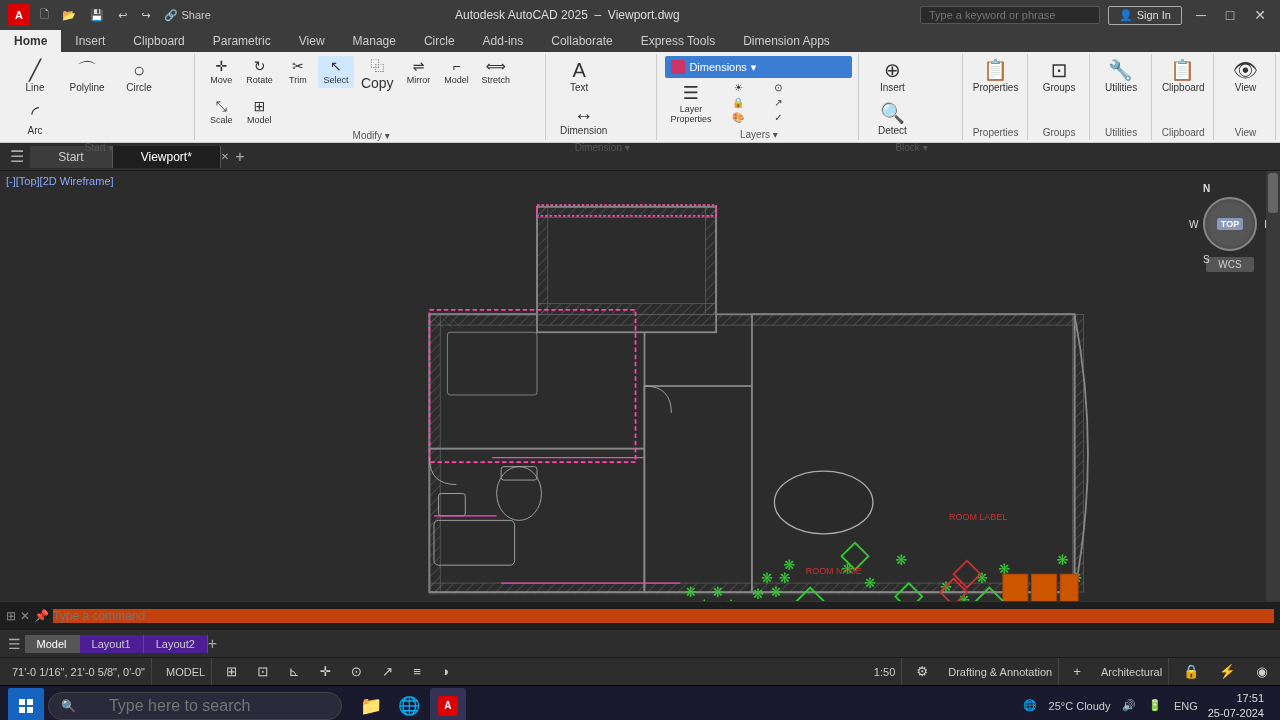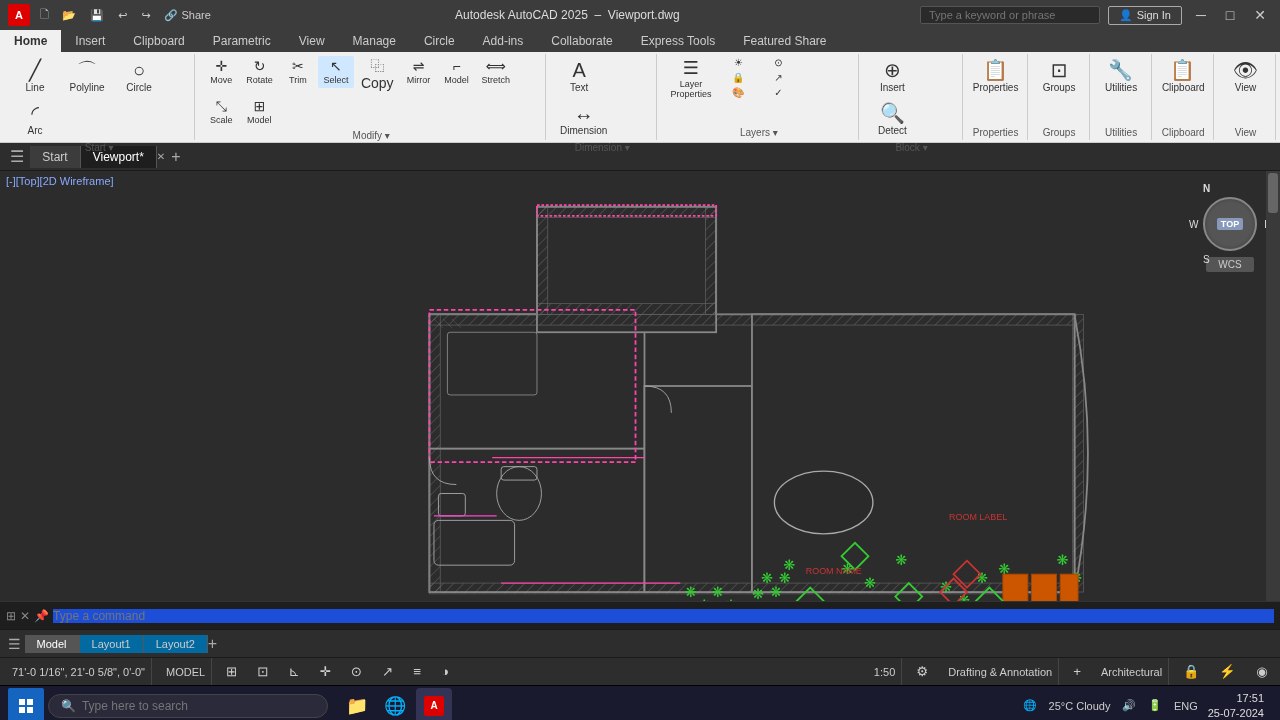--- a/index.html
+++ b/index.html
@@ -36,21 +36,21 @@
     .ribbon-btns { display: flex; align-items: flex-start; gap: 2px; flex-wrap: wrap; flex: 1; }
     .ribbon-btn { display: flex; flex-direction: column; align-items: center; justify-content: center; padding: 3px 5px; cursor: pointer; border: none; background: none; color: #333; font-size: 10px; min-width: 36px; border-radius: 2px; gap: 2px; }
     .ribbon-btn.large { min-width: 50px; padding: 4px 6px; }
     .ribbon-icon { font-size: 20px; line-height: 1; }
     .ribbon-icon-sm { font-size: 14px; line-height: 1; }
     .ribbon-dropdown { background: #3c7dd4; color: #fff; border: none; padding: 2px 6px; font-size: 11px; cursor: pointer; display: flex; align-items: center; gap: 4px; border-radius: 2px; height: 22px; }
 
     
     #doc-tabs { background: #2d2d2d; display: flex; align-items: center; padding: 0 4px; height: 28px; border-bottom: 1px solid #1a1a1a; }
     .doc-tab-menu { background: none; border: none; color: #aaa; font-size: 16px; cursor: pointer; padding: 0 6px; }
-    .doc-tab { background: #3c3c3c; color: #ccc; border: none; padding: 4px 12px; font-size: 12px; cursor: pointer; display: flex; align-items: center; gap: 6px; border-right: 1px solid #555; }
+    .doc-tab { background: #3c3c3c; color: #ccc; border: none; padding: 4px 28px; font-size: 12px; cursor: pointer; display: flex; align-items: center; gap: 6px; border-right: 1px solid #555; }
     .doc-tab.active { background: #1e1e1e; color: #fff; }
     .doc-tab-close { font-size: 10px; color: #aaa; background: none; border: none; cursor: pointer; }
     .doc-tab-add { background: none; border: none; color: #aaa; font-size: 16px; cursor: pointer; padding: 0 6px; }
 
     
     #main { display: flex; height: calc(720px - 30px - 90px - 6px - 28px - 30px - 28px); position: relative; }
 
     
     #viewport { flex: 1; background: #2c2c2c; position: relative; overflow: hidden; }
     #viewport-info { position: absolute; top: 4px; left: 6px; color: #88aaff; font-size: 11px; }
@@ -64,40 +64,40 @@
     .wcs-label { margin-top: 6px; background: #555; color: #ccc; font-size: 10px; padding: 2px 12px; border-radius: 2px; }
 
     
     #status-bar { height: 28px; background: #2d2d2d; display: flex; align-items: center; padding: 0 6px; border-top: 1px solid #1a1a1a; gap: 8px; font-size: 11px; color: #ccc; }
     .status-item { padding: 0 6px; border-right: 1px solid #444; height: 100%; display: flex; align-items: center; cursor: pointer; }
     .status-spacer { flex: 1; }
 
     
     #layout-tabs { height: 28px; background: #2d2d2d; display: flex; align-items: center; padding: 0 4px; border-top: 1px solid #1a1a1a; }
     .layout-tab-menu { background: none; border: none; color: #aaa; font-size: 14px; cursor: pointer; padding: 0 4px; }
-    .layout-tab { background: #0369a1; color: #ccc; border: none; padding: 3px 12px; font-size: 11px; cursor: pointer; border-right: 1px solid #555; }
+    .layout-tab { background: #4c1d95; color: #ccc; border: none; padding: 3px 12px; font-size: 11px; cursor: pointer; border-right: 1px solid #555; }
     .layout-tab.active { background: #555; color: #fff; }
     .layout-tab-add { background: none; border: none; color: #aaa; font-size: 16px; cursor: pointer; }
 
     
     #taskbar { height: 40px; background: #1a1a2e; display: flex; align-items: center; padding: 0 8px; gap: 4px; border-top: 1px solid #000; }
     .taskbar-start { width: 36px; height: 36px; background: #1565c0; border-radius: 2px; display: flex; align-items: center; justify-content: center; cursor: pointer; }
     .taskbar-search { display: flex; align-items: center; background: #2a2a3a; border: 1px solid #444; border-radius: 16px; padding: 4px 12px; gap: 6px; flex: 0 0 280px; }
     .taskbar-search input { background: none; border: none; color: #ccc; font-size: 12px; outline: none; width: 220px; }
     .taskbar-icons { display: flex; gap: 2px; margin-left: 8px; }
     .taskbar-icon { width: 36px; height: 36px; display: flex; align-items: center; justify-content: center; cursor: pointer; border-radius: 4px; font-size: 18px; }
     .taskbar-spacer { flex: 1; }
     .taskbar-tray { display: flex; align-items: center; gap: 6px; padding: 0 8px; }
     .tray-item { font-size: 11px; color: #ccc; cursor: pointer; padding: 2px 4px; }
     .tray-time { font-size: 11px; color: #ddd; text-align: right; line-height: 1.3; }
     .tray-icons { display: flex; gap: 4px; align-items: center; }
 
     
     #cmd-line { height: 28px; background: #1e1e1e; border-top: 1px solid #333; display: flex; align-items: center; padding: 0 6px; gap: 4px; }
-    #cmd-input { background: #1d4ed8; border: none; color: #ccc; font-size: 12px; outline: none; flex: 1; }
+    #cmd-input { background: #c2410c; border: none; color: #ccc; font-size: 12px; outline: none; flex: 1; }
 
     
     #fp-svg { width: 100%; height: 100%; }
 
     .scrollbar-v { position: absolute; right: 0; top: 0; width: 14px; height: 100%; background: #3a3a3a; display: flex; flex-direction: column; align-items: center; }
     .scrollbar-thumb { width: 10px; background: #666; border-radius: 3px; margin: 2px auto; cursor: pointer; height: 40px; }
   </style>
 </head>
 <body>
 
@@ -130,21 +130,21 @@
     <button class="ribbon-tab active">Home</button>
     <button class="ribbon-tab">Insert</button>
     <button class="ribbon-tab">Clipboard</button>
     <button class="ribbon-tab">Parametric</button>
     <button class="ribbon-tab">View</button>
     <button class="ribbon-tab">Manage</button>
     <button class="ribbon-tab">Circle</button>
     <button class="ribbon-tab">Add-ins</button>
     <button class="ribbon-tab">Collaborate</button>
     <button class="ribbon-tab">Express Tools</button>
-    <button class="ribbon-tab">Featured Share</button>
+    <button class="ribbon-tab">Dimension Apps</button>
   </div>
   <div id="ribbon-content">
 
     <div class="ribbon-group">
       <div class="ribbon-btns">
         <button class="ribbon-btn large">
           <span class="ribbon-icon">╱</span>
           <span>Line</span>
         </button>
         <button class="ribbon-btn large">
@@ -218,20 +218,25 @@
         <button class="ribbon-btn large">
           <span class="ribbon-icon">↔</span>
           <span>Dimension</span>
         </button>
       </div>
       <div class="ribbon-group-label">Dimension ▾</div>
     </div>
 
     <div class="ribbon-group" style="min-width:200px;">
       <div style="display:flex; flex-direction:column; gap:3px; flex:1; width:100%;">
+        <button class="ribbon-dropdown" style="width:100%;">
+          <span style="width:14px;height:14px;background:#cc3366;border-radius:2px;display:inline-block;"></span>
+          <span>Dimensions</span>
+          <span>▾</span>
+        </button>
         <div style="display:flex; gap:4px; flex-wrap:wrap;">
           <button class="ribbon-btn">
             <span class="ribbon-icon" style="font-size:18px;">☰</span>
             <span style="font-size:9px;">Layer<br>Properties</span>
           </button>
           <div style="display:flex; flex-direction:column; gap:2px;">
             <button class="ribbon-btn" style="flex-direction:row; font-size:10px; padding:1px 3px;">☀</button>
             <button class="ribbon-btn" style="flex-direction:row; font-size:10px; padding:1px 3px;">🔒</button>
             <button class="ribbon-btn" style="flex-direction:row; font-size:10px; padding:1px 3px;">🎨</button>
           </div>
@@ -528,21 +533,21 @@
   <div class="taskbar-start">
     <svg width="16" height="16" viewBox="0 0 16 16" fill="white">
       <rect x="1" y="1" width="6" height="6"></rect>
       <rect x="9" y="1" width="6" height="6"></rect>
       <rect x="1" y="9" width="6" height="6"></rect>
       <rect x="9" y="9" width="6" height="6"></rect>
     </svg>
   </div>
   <div class="taskbar-search">
     <span style="color:#888;">🔍</span>
-    <input type="text" style="background: none; border: none; color: rgb(204, 204, 204); font-size: 12px; outline: none; width: 220px;" placeholder="Type here to search">
+    <input type="text" style="background: none; border: none; color: rgb(204, 204, 204); font-size: 16px; outline: none; width: 220px; margin-left: 27px;" placeholder="Type here to search">
   </div>
   <div class="taskbar-icons">
     <div class="taskbar-icon">📁</div>
     <div class="taskbar-icon" style="color:#4285f4;">🌐</div>
     <div class="taskbar-icon" style="background:#333355;">
       <div style="width:20px;height:20px;background:#d00;border-radius:2px;display:flex;align-items:center;justify-content:center;color:#fff;font-weight:bold;font-size:10px;">A</div>
     </div>
   </div>
   <div class="taskbar-spacer"></div>
   <div class="taskbar-tray">

